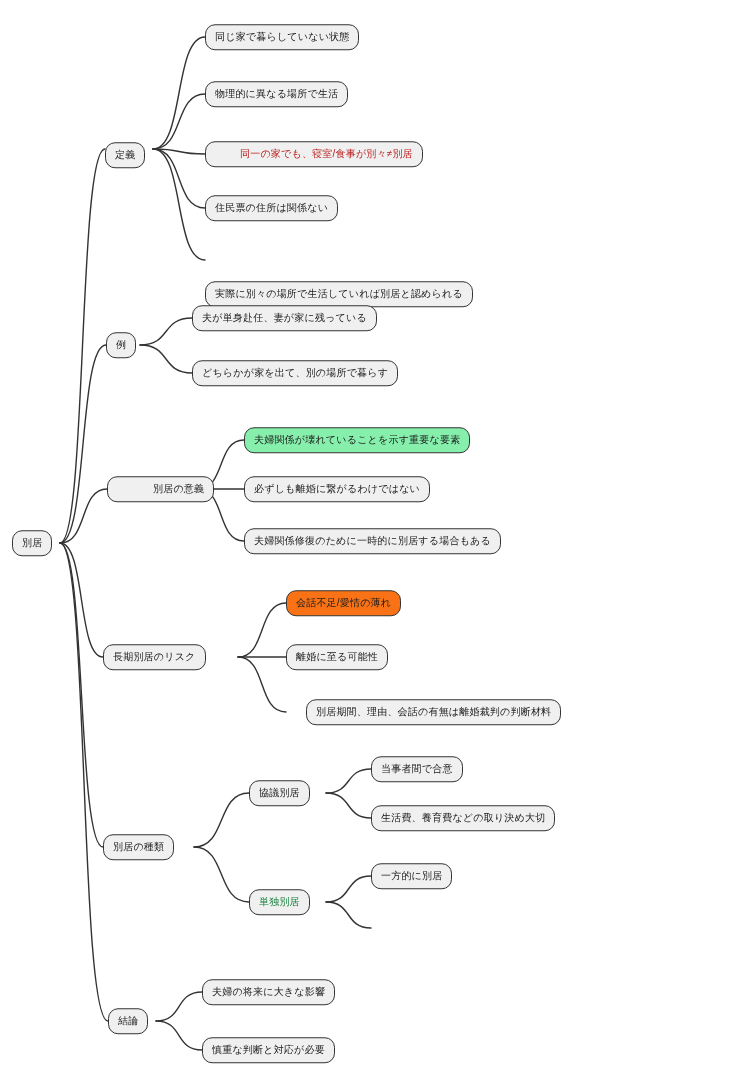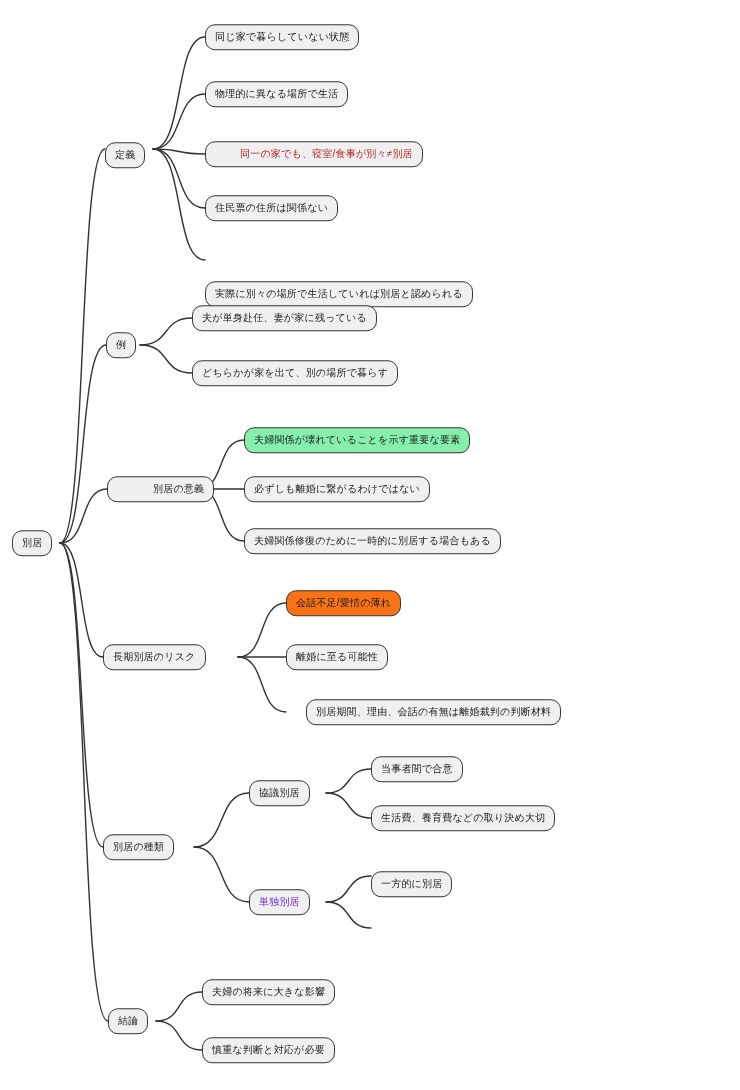--- a/index.html
+++ b/index.html
@@ -89,19 +89,19 @@
       <div class="node" style="left: 244px; top: 489px; background: rgb(240, 240, 240); border-color: rgb(51, 51, 51); color: rgb(26, 26, 26);">必ずしも離婚に繋がるわけではない</div>
       <div class="node" style="left: 244px; top: 541px; background: rgb(240, 240, 240); border-color: rgb(51, 51, 51); color: rgb(26, 26, 26);">夫婦関係修復のために一時的に別居する場合もある</div>
       <div class="node" style="left: 103px; top: 657px; background: rgb(240, 240, 240); border-color: rgb(51, 51, 51); color: rgb(26, 26, 26);">長期別居のリスク</div>
       <div class="node" style="left: 286px; top: 603px; background: #f97316; border-color: rgb(51, 51, 51); color: rgb(26, 26, 26);">会話不足/愛情の薄れ</div>
       <div class="node" style="left: 286px; top: 657px; background: rgb(240, 240, 240); border-color: rgb(51, 51, 51); color: rgb(26, 26, 26);">離婚に至る可能性</div>
       <div class="node" style="left: 286px; top: 712px; background: rgb(240, 240, 240); border-color: rgb(51, 51, 51); color: rgb(26, 26, 26); margin-left: 20px;">別居期間、理由、会話の有無は離婚裁判の判断材料</div>
       <div class="node" style="left: 103px; top: 847px; background: rgb(240, 240, 240); border-color: rgb(51, 51, 51); color: rgb(26, 26, 26);">別居の種類</div>
       <div class="node" style="left: 249px; top: 793px; background: rgb(240, 240, 240); border-color: rgb(51, 51, 51); color: rgb(26, 26, 26);">協議別居</div>
       <div class="node" style="left: 371px; top: 769px; background: rgb(240, 240, 240); border-color: rgb(51, 51, 51); color: rgb(26, 26, 26);">当事者間で合意</div>
       <div class="node" style="left: 371px; top: 818px; background: rgb(240, 240, 240); border-color: rgb(51, 51, 51); color: rgb(26, 26, 26);">生活費、養育費などの取り決め大切</div>
-      <div class="node" style="left: 249px; top: 902px; background: rgb(240, 240, 240); border-color: rgb(51, 51, 51); color: #6d28d9;">単独別居</div>
-      <div class="node" style="left: 371px; top: 876px; background: rgb(240, 240, 240); border-color: rgb(51, 51, 51); color: rgb(26, 26, 26); margin-top: 8px;">一方的に別居</div>
+      <div class="node" style="left: 249px; top: 902px; background: rgb(240, 240, 240); border-color: rgb(51, 51, 51); color: #15803d;">単独別居</div>
+      <div class="node" style="left: 371px; top: 876px; background: rgb(240, 240, 240); border-color: rgb(51, 51, 51); color: rgb(26, 26, 26);">一方的に別居</div>
       <div class="node" style="left: 108px; top: 1021px; background: rgb(240, 240, 240); border-color: rgb(51, 51, 51); color: rgb(26, 26, 26);">結論</div>
       <div class="node" style="left: 202px; top: 992px; background: rgb(240, 240, 240); border-color: rgb(51, 51, 51); color: rgb(26, 26, 26);">夫婦の将来に大きな影響</div>
       <div class="node" style="left: 202px; top: 1050px; background: rgb(240, 240, 240); border-color: rgb(51, 51, 51); color: rgb(26, 26, 26);">慎重な判断と対応が必要</div>
     </div>
 </div>
 
 </body></html>

